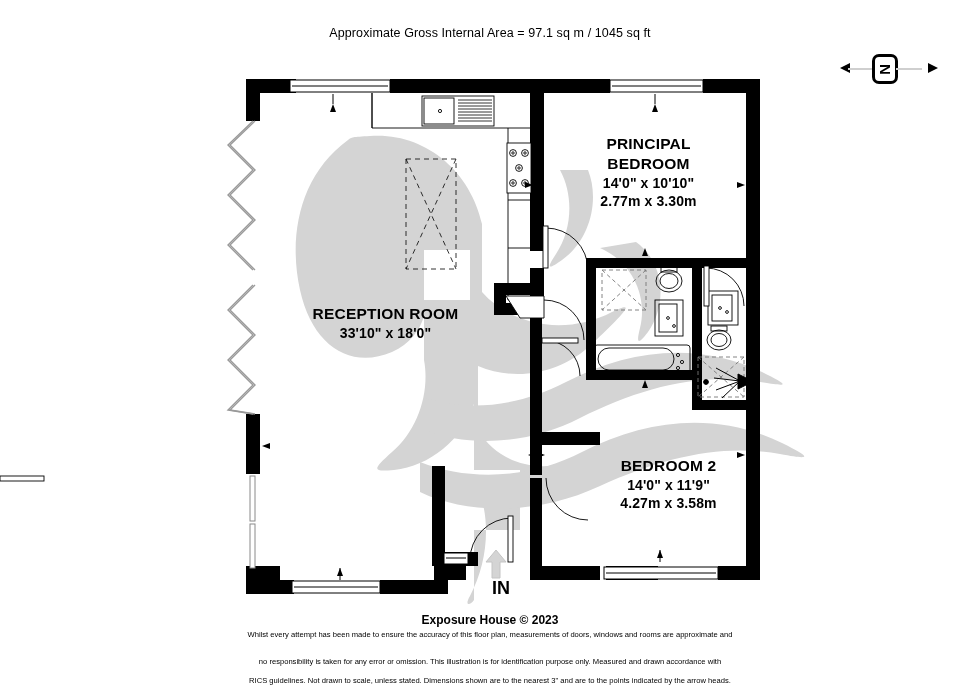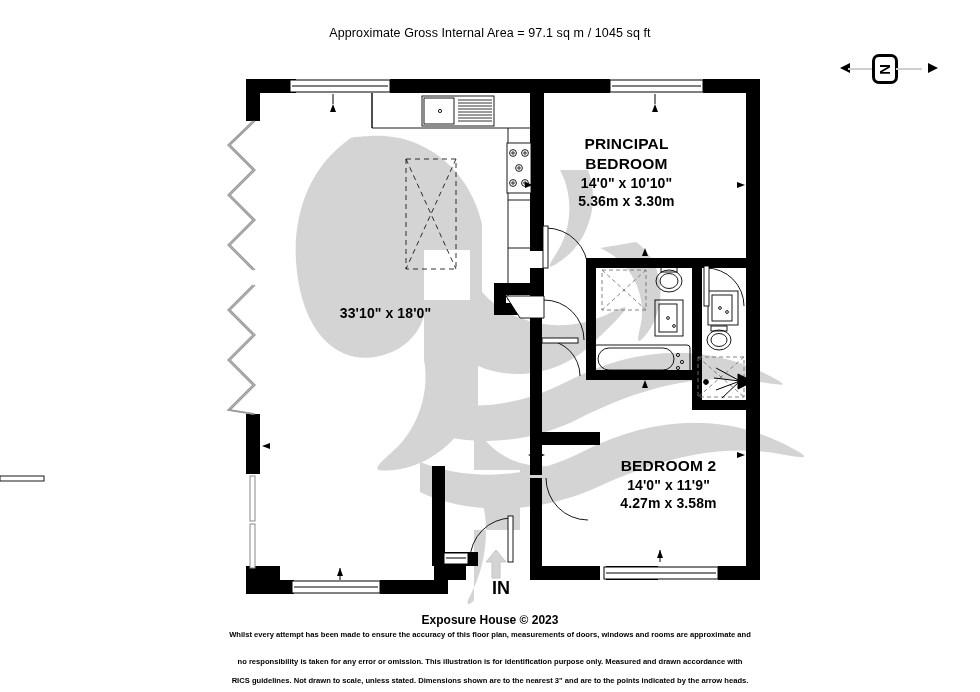--- a/index.html
+++ b/index.html
@@ -27,32 +27,32 @@
   
   #plan{position:absolute;left:0;top:0;width:980px;height:692px;}
   #plan svg{position:absolute;left:0;top:0;}
 
   
   .rlabel{position:absolute;text-align:center;font-weight:bold;
           line-height:1.30;white-space:nowrap;}
   .rlabel .nm{font-size:15.5px;letter-spacing:.2px;}
   .rlabel .dim{font-size:14px;letter-spacing:.1px;}
 
-  #lbl-principal{left:524px;top:134px;width:205px;}
+  #lbl-principal{left:546px;top:134px;width:205px;}
   #lbl-kitchen{left:268px;top:304px;width:235px;}
   #lbl-bed2{left:530px;top:456px;width:277px;}
 
   #inlabel{position:absolute;left:476px;top:578px;width:50px;text-align:center;
            font-size:18px;font-weight:bold;}
 
   
   #footer{position:absolute;left:0;top:613px;width:980px;text-align:center;}
   #footer .f1{font-size:12px;font-weight:bold;line-height:1.28;}
   #footer .f2{font-size:9.4px;font-weight:bold;line-height:1.28;}
-  #footer .dis{font-size:7.6px;font-weight:bold;line-height:1.42;
+  #footer .dis{font-size:7.6px;font-weight:normal;line-height:1.42;
                margin-top:2px;padding:0 66px;}
 </style>
 </head>
 <body>
 
 <div id="title">Approximate Gross Internal Area = 97.1 sq m / 1045 sq ft</div>
 
 <div id="compass">
   <div class="carrow l"></div>
   <div class="crod l"></div>
@@ -347,24 +347,25 @@
     <polygon points="496,550 486,562 492,562 492,578 500,578 500,562 506,562"></polygon>
   </g>
 
 </svg>
 </div>
 
 <div class="rlabel" id="lbl-principal">
   <div class="nm">PRINCIPAL</div>
   <div class="nm">BEDROOM</div>
   <div class="dim">14'0" x 10'10"</div>
-  <div class="dim">5.36m x 3.30m</div>
+  <div class="dim">2.77m x 3.30m</div>
 </div>
 
 <div class="rlabel" id="lbl-kitchen">
+  <div class="nm">RECEPTION ROOM</div>
   <div class="dim">33'10" x 18'0"</div>
 </div>
 
 <div class="rlabel" id="lbl-bed2">
   <div class="nm">BEDROOM 2</div>
   <div class="dim">14'0" x 11'9"</div>
   <div class="dim">4.27m x 3.58m</div>
 </div>
 
 <div id="inlabel">IN</div>

